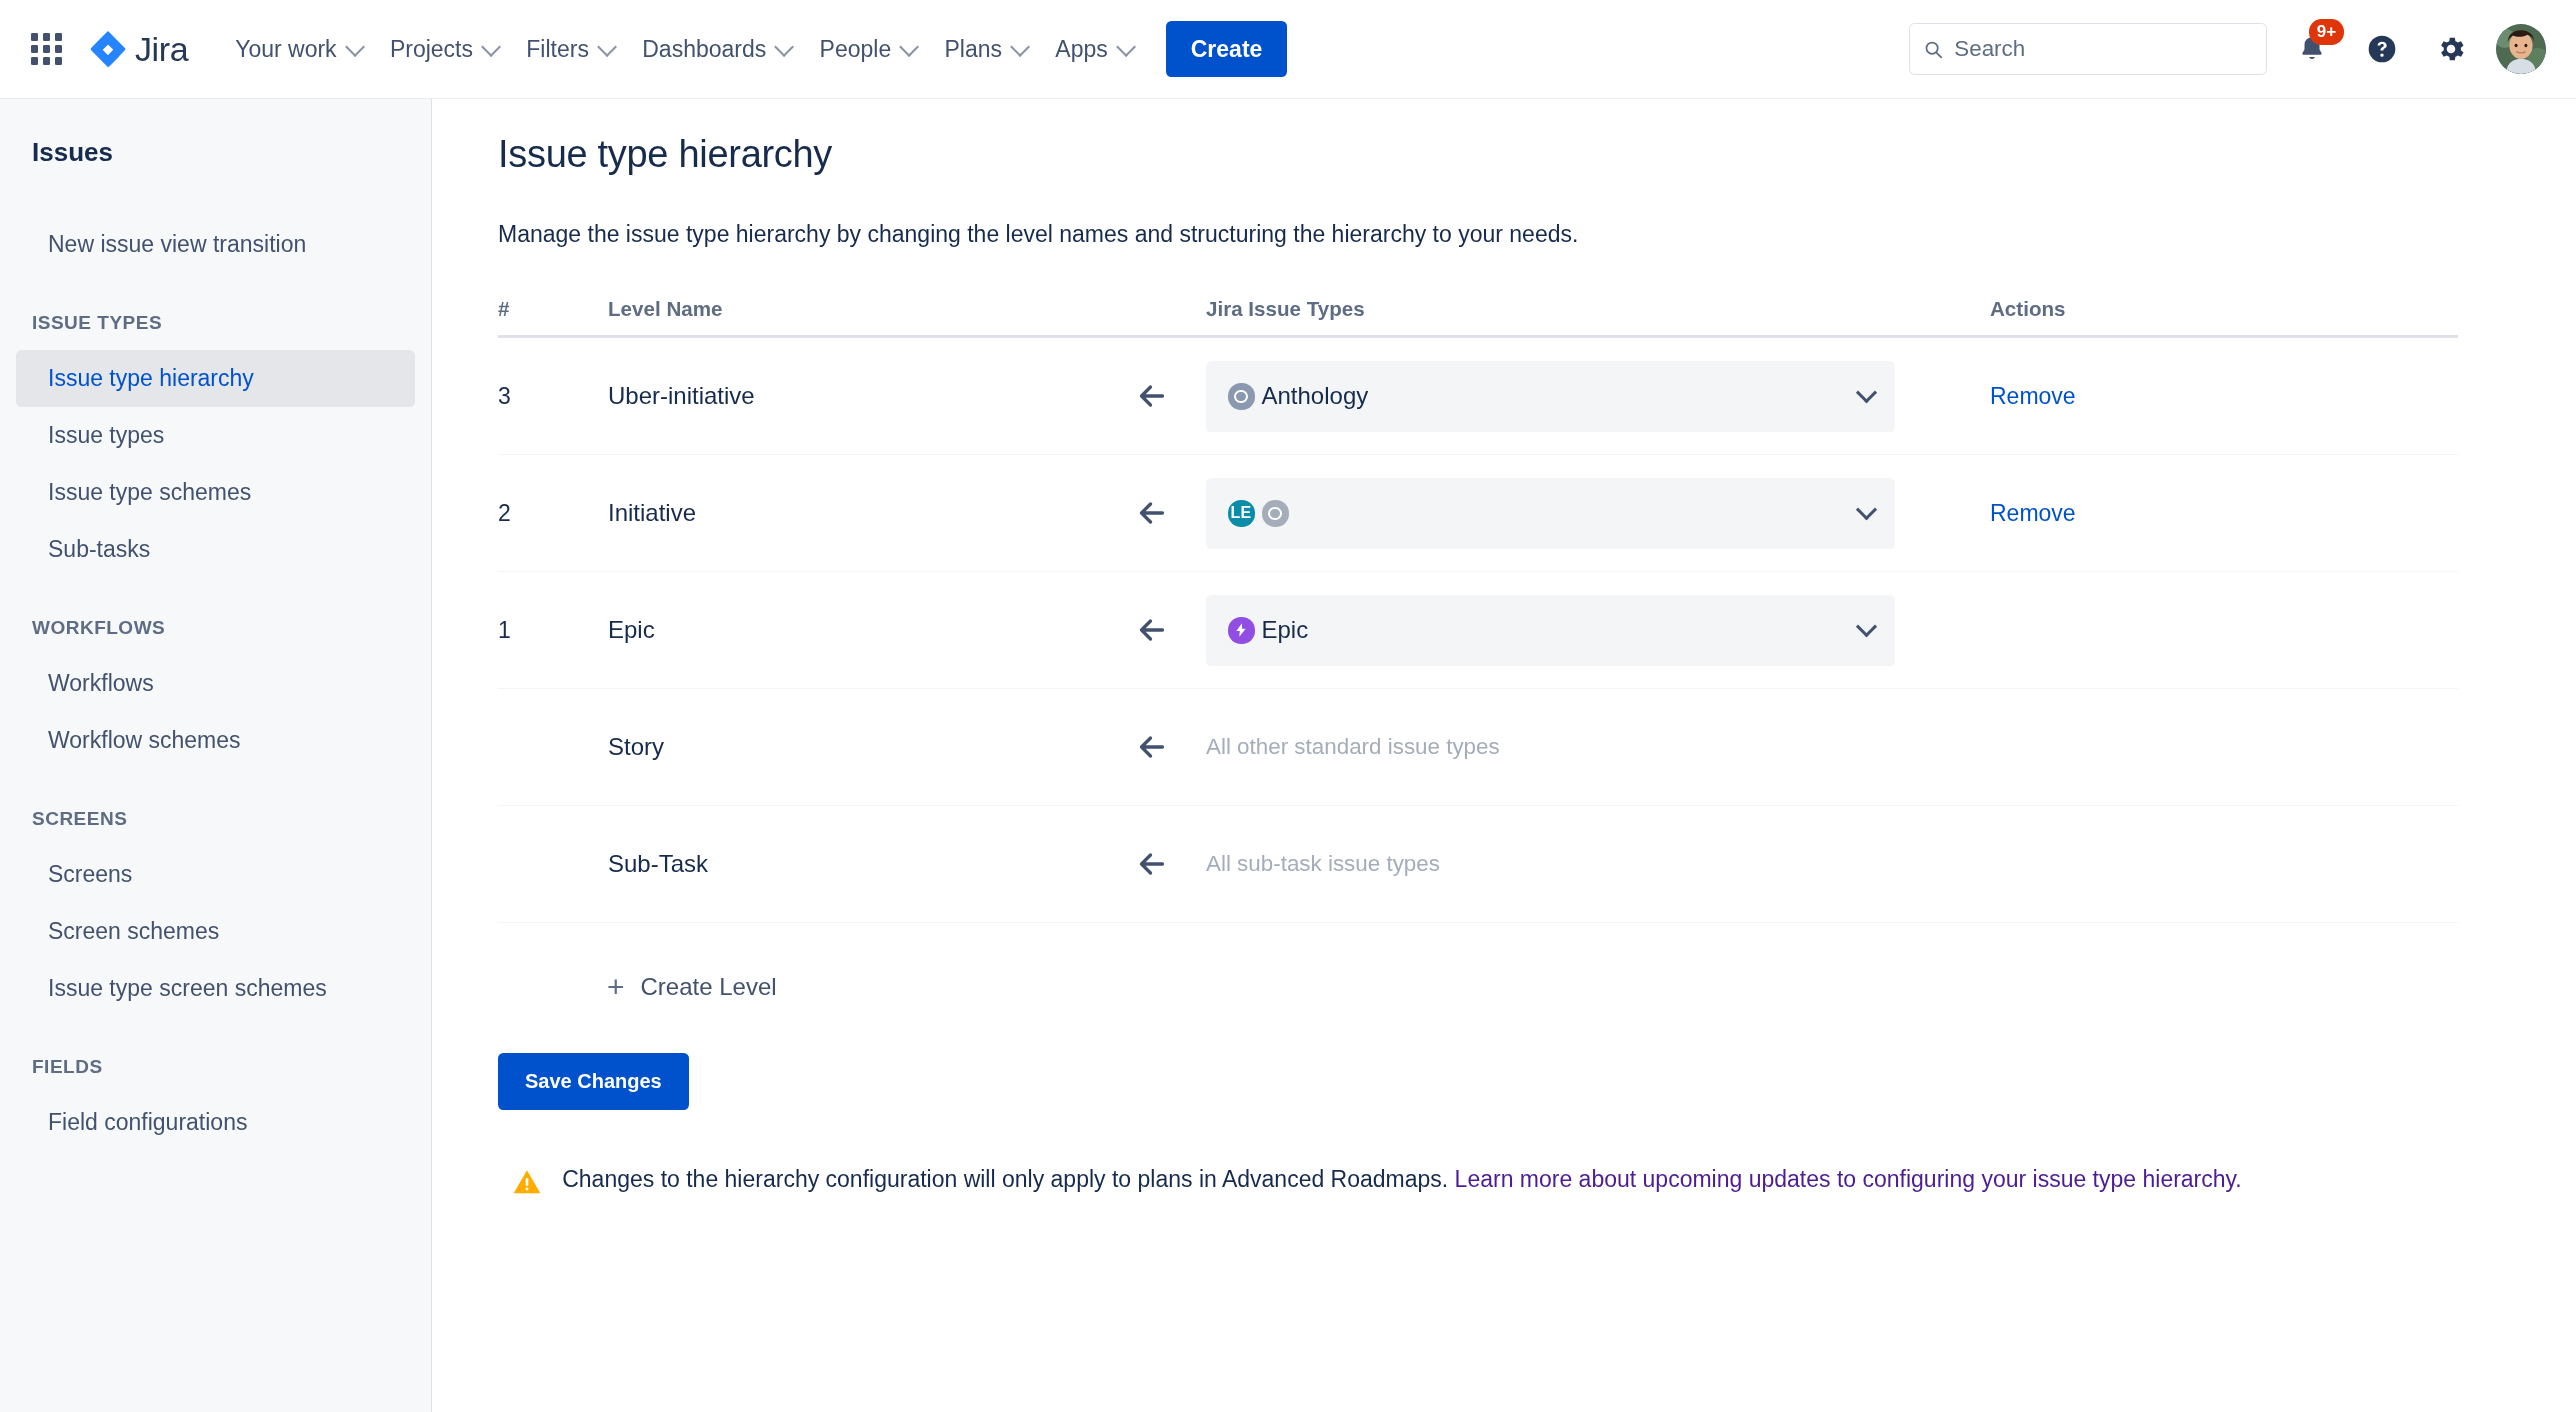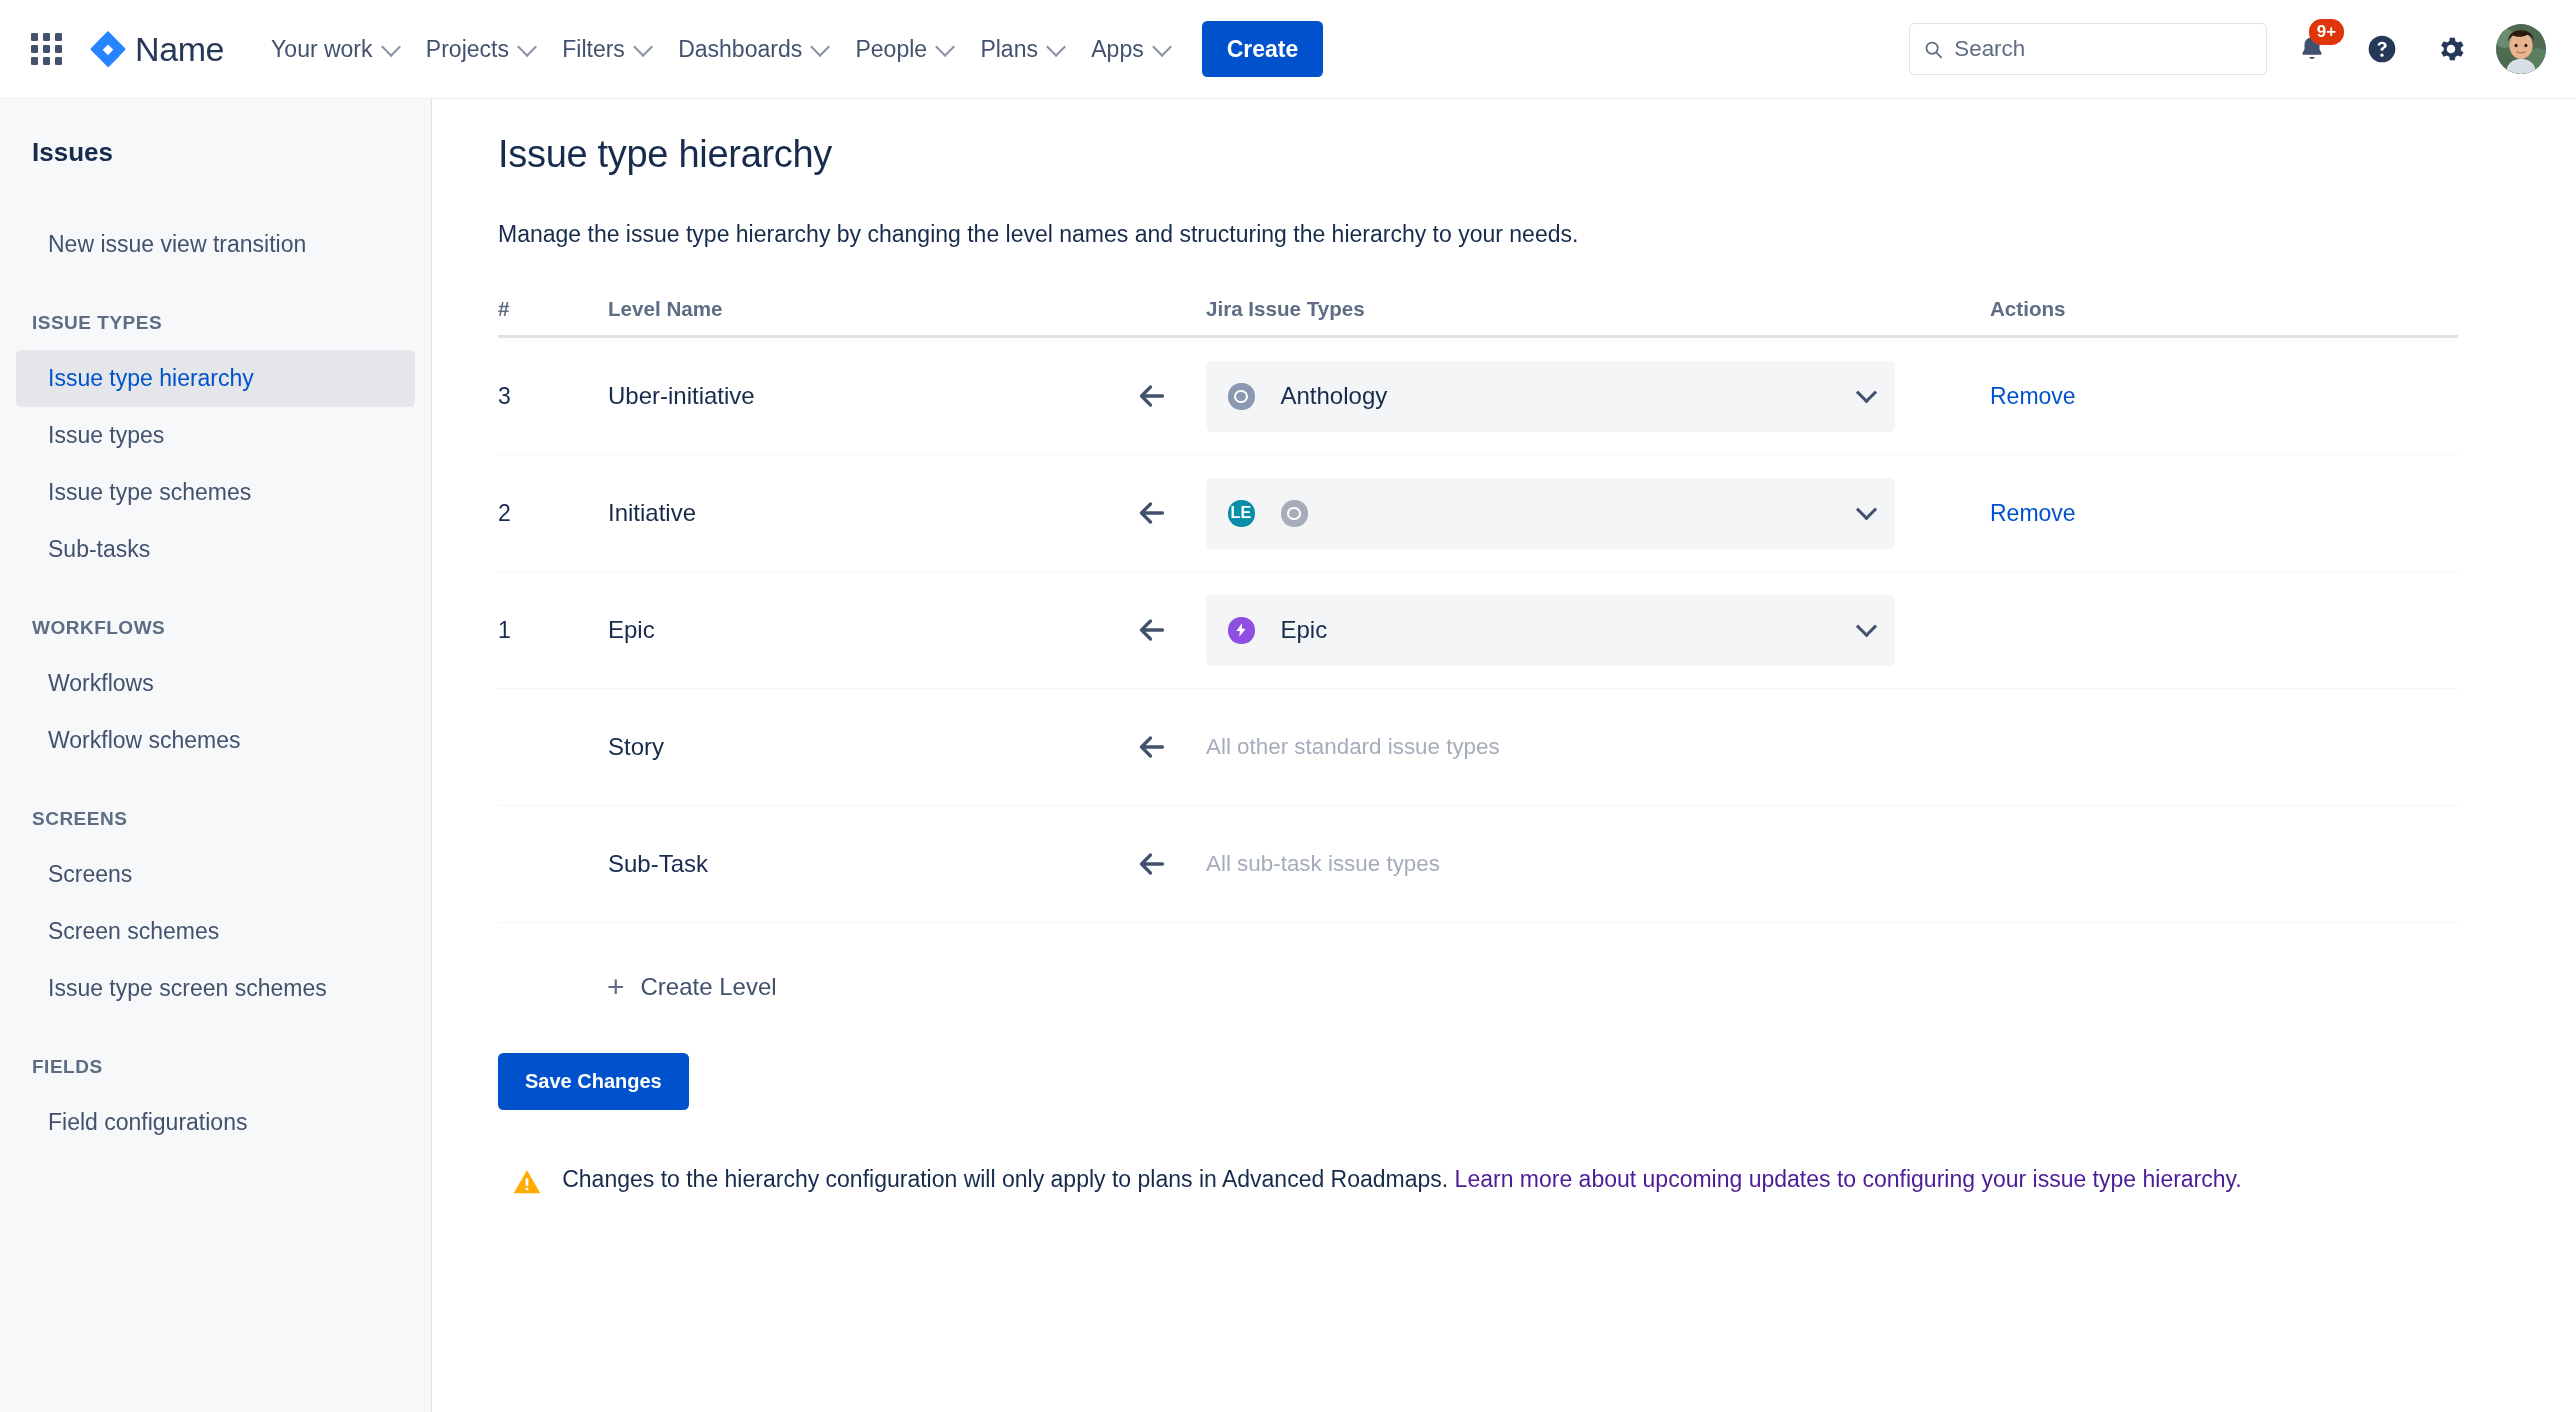--- a/index.html
+++ b/index.html
@@ -275,21 +275,21 @@
     cursor: pointer;
     position: relative;
   }
   .select-chev {
     margin-left: auto;
     width: 15px; height: 15px;
     border-right: 3.6px solid #42526E;
     border-bottom: 3.6px solid #42526E;
     transform: rotate(45deg) translate(-2.7px,-2.7px);
   }
-  .sel-content { display: flex; align-items: center; gap: 26px; }
+  .sel-content { display: flex; align-items: center; gap: 7px; }
 
   .type-icon {
     width: 27px; height: 27px;
     border-radius: 13px;
     display: inline-flex;
     align-items: center;
     justify-content: center;
     flex: 0 0 27px;
   }
   .icon-anthology { background: #8A99AF; }
@@ -395,21 +395,21 @@
         <span></span>
         <span></span>
     </div>
 
     <div class="jira-logo-wrap">
       <svg class="jira-mark" viewBox="0 0 32 32">
         <path d="M30.2 15.1L17.3 2.2 16 0.9l-9.7 9.7-4.5 4.5a1.4 1.4 0 000 2l9 9 5.2 5.2 9.7-9.7.2-.2 4.3-4.3a1.4 1.4 0 000-2zM16 21.2L11.5 16.7 16 12.2l4.5 4.5z" fill="#2684FF"></path>
         <path d="M16 12.2a7.6 7.6 0 01-.03-10.7L6.28 11.2l5.2 5.2z" fill="#2684FF" opacity="0.75"></path>
         <path d="M20.5 16.7L16 21.2a7.6 7.6 0 010 10.8l9.7-9.7z" fill="#2684FF" opacity="0.6"></path>
       </svg>
-      <div class="jira-word">Name</div>
+      <div class="jira-word">Jira</div>
     </div>
 
     <div class="nav-items">
       <div class="nav-item">
         <span>Your work</span>
         <span class="chev"></span>
       </div>
       <div class="nav-item">
         <span>Projects</span>
         <span class="chev"></span>

